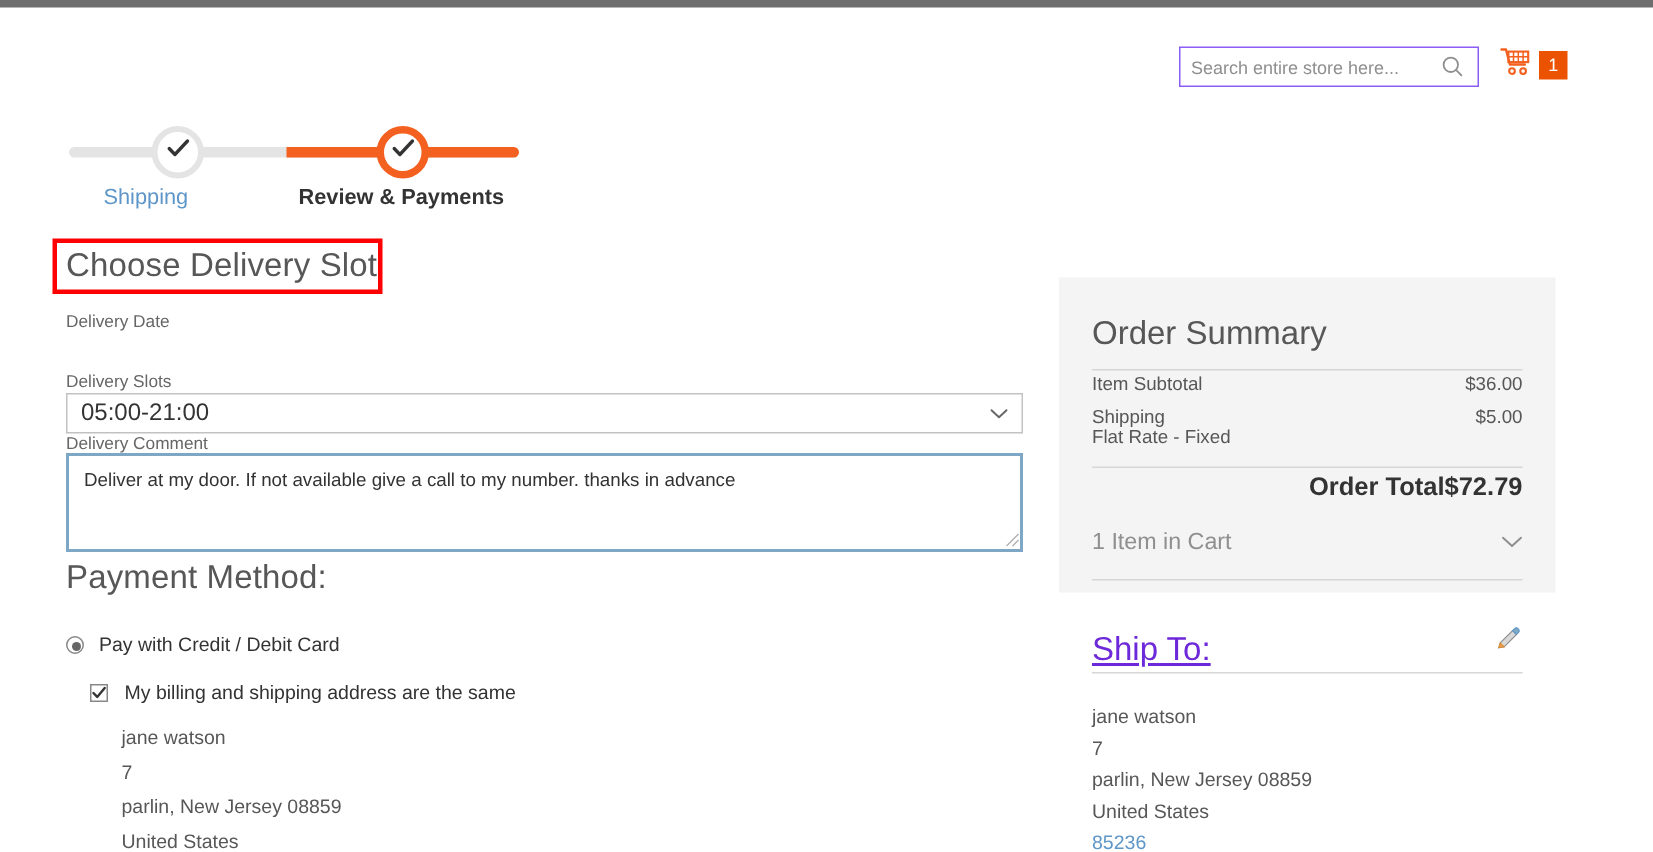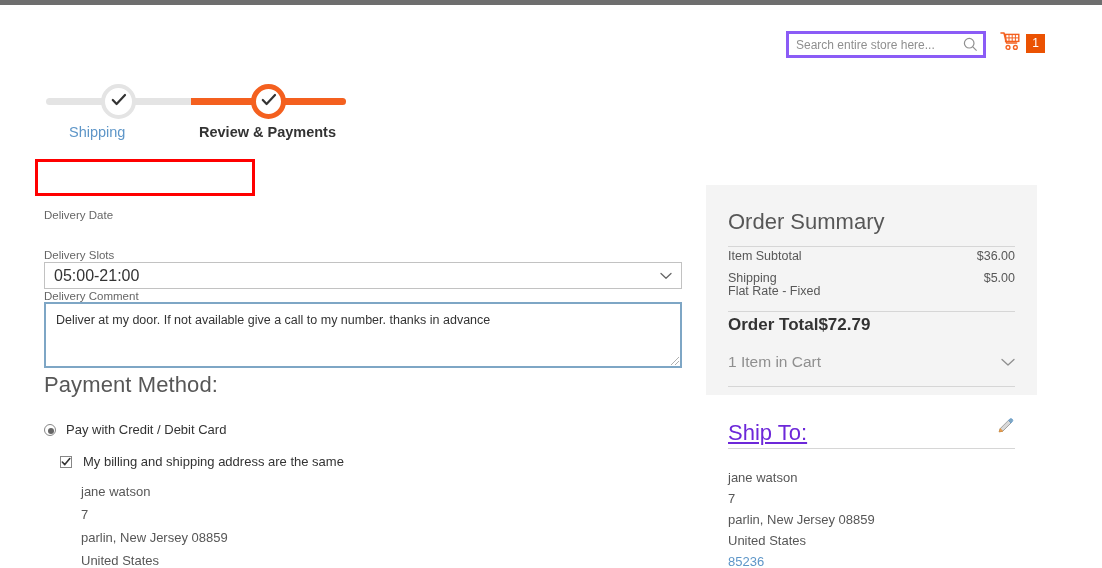--- a/index.html
+++ b/index.html
@@ -39,21 +39,21 @@
     margin-left: 16px;
     font-size: 25px;
     letter-spacing: 5px;
     color: #333333;
     font-weight: 400;
   }
 
   .search-box {
     position: absolute; left: 786px; top: 26px;
     width: 200px; height: 27px;
-    border: 3px solid #8b5cf6;
+    border: 1px solid #8b5cf6;
     background: #ffffff;
     display: flex; align-items: center;
   }
   .search-box input {
     border: none; outline: none; background: transparent;
     font-family: "Liberation Sans", sans-serif;
     font-size: 12px; color: #575757;
     padding: 0 0 0 7px;
     width: 168px; height: 23px;
   }
@@ -257,21 +257,21 @@
   }
   #row-subtotal { top: 64px; }
   #row-shipping { top: 86px; }
   .sub-note {
     position: absolute; left: 22px; top: 99px;
     font-size: 12.5px; color: #575757;
   }
   .total-row {
     position: absolute; left: 22px; top: 130px;
     width: 287px;
-    display: flex; justify-content: flex-start;
+    display: flex; justify-content: flex-end;
     font-size: 17px; font-weight: bold; color: #333333;
   }
   .items-row {
     position: absolute; left: 22px; top: 168px;
     width: 287px;
     display: flex; justify-content: space-between; align-items: center;
     cursor: pointer;
   }
   .items-label { font-size: 15.5px; color: #8f8f8f; }
 
@@ -352,20 +352,21 @@
         </svg>
       </span>
     </div>
 
     <div class="step-label shipping">Shipping</div>
     <div class="step-label review">Review &amp; Payments</div>
   </div>
 
   <div class="left-col">
 
+    <div class="section-title" id="choose-slot-title">Choose Delivery Slot</div>
     <div class="annotation-box"></div>
 
     <div class="field-label" style="left:44px; top:209px;">Delivery Date</div>
 
     <div class="field-label" style="left:44px; top:249px;">Delivery Slots</div>
     <div class="select-wrap">
       <span class="select-value">05:00-21:00</span>
       <span class="select-chevron">
         <svg width="12" height="8" viewBox="0 0 12 8">
           <path d="M1 1.5 L6 6.2 L11 1.5" fill="none" stroke="#666666" stroke-width="1.3" stroke-linecap="round" stroke-linejoin="round"></path>

